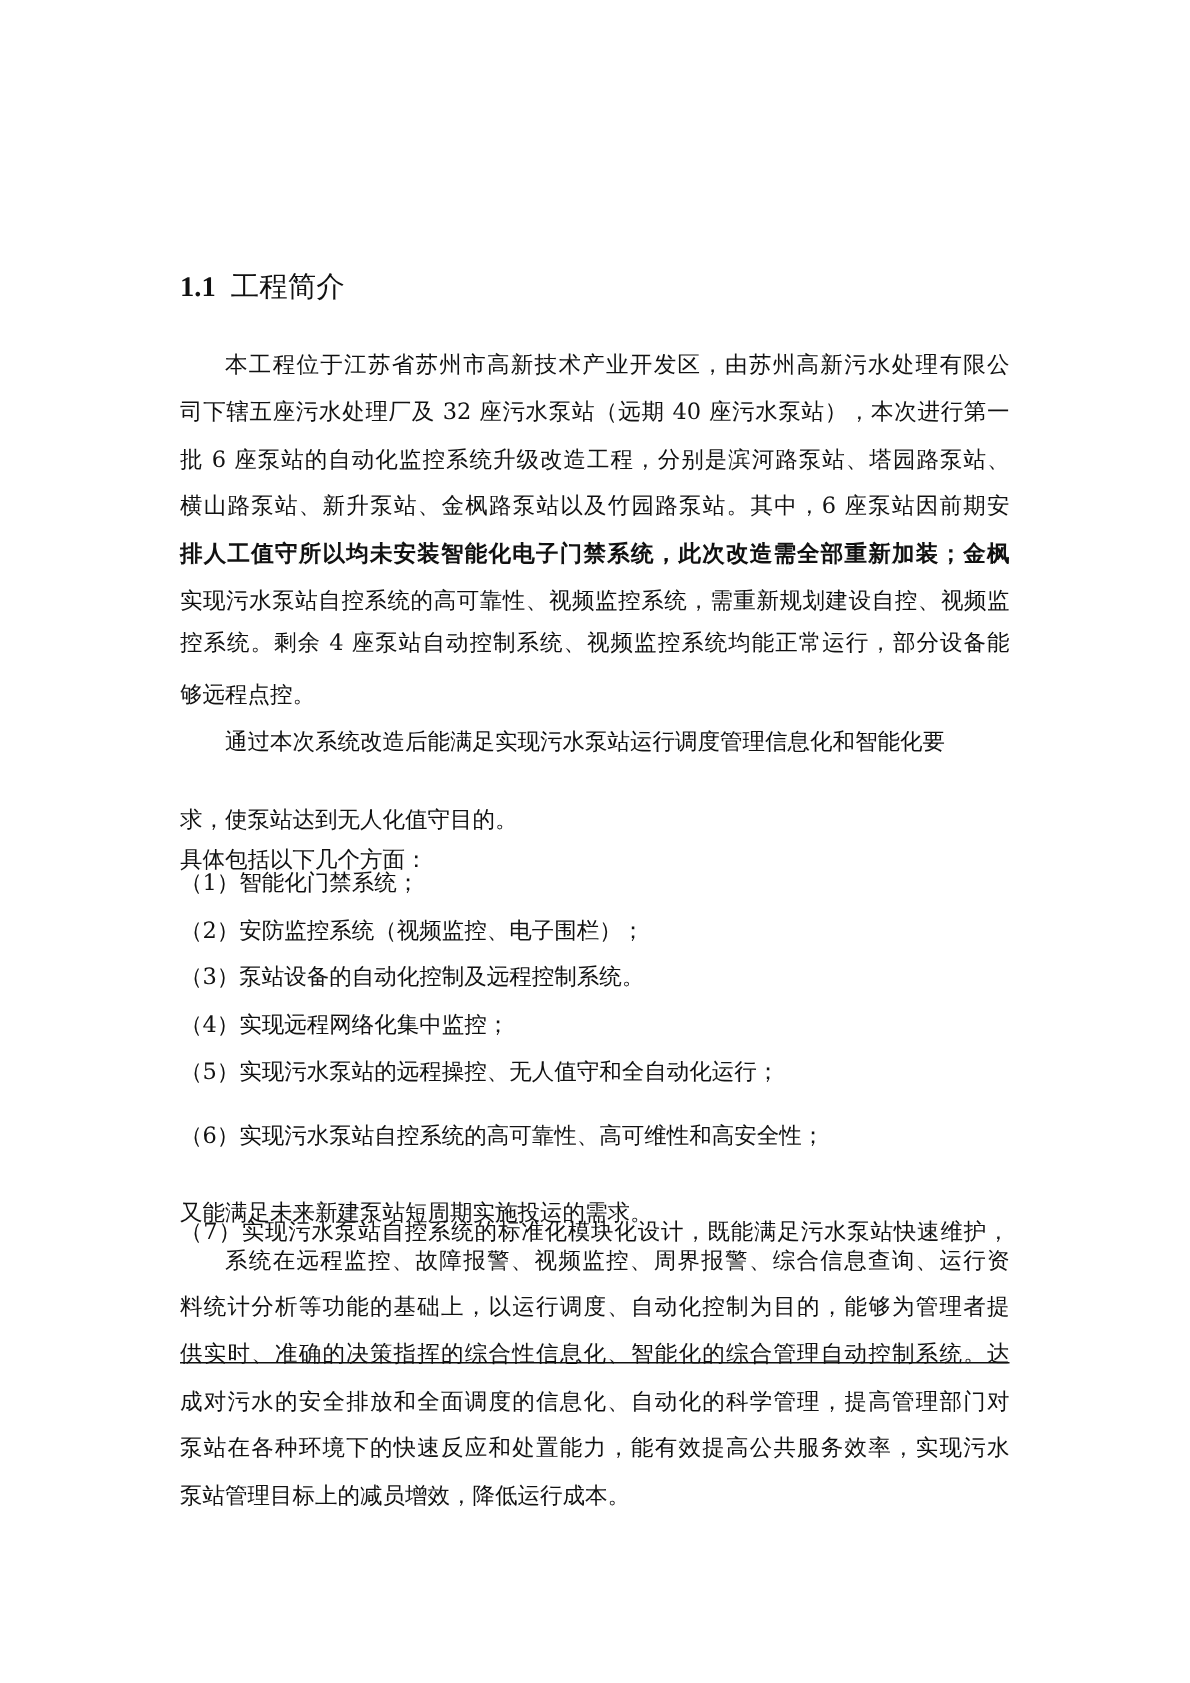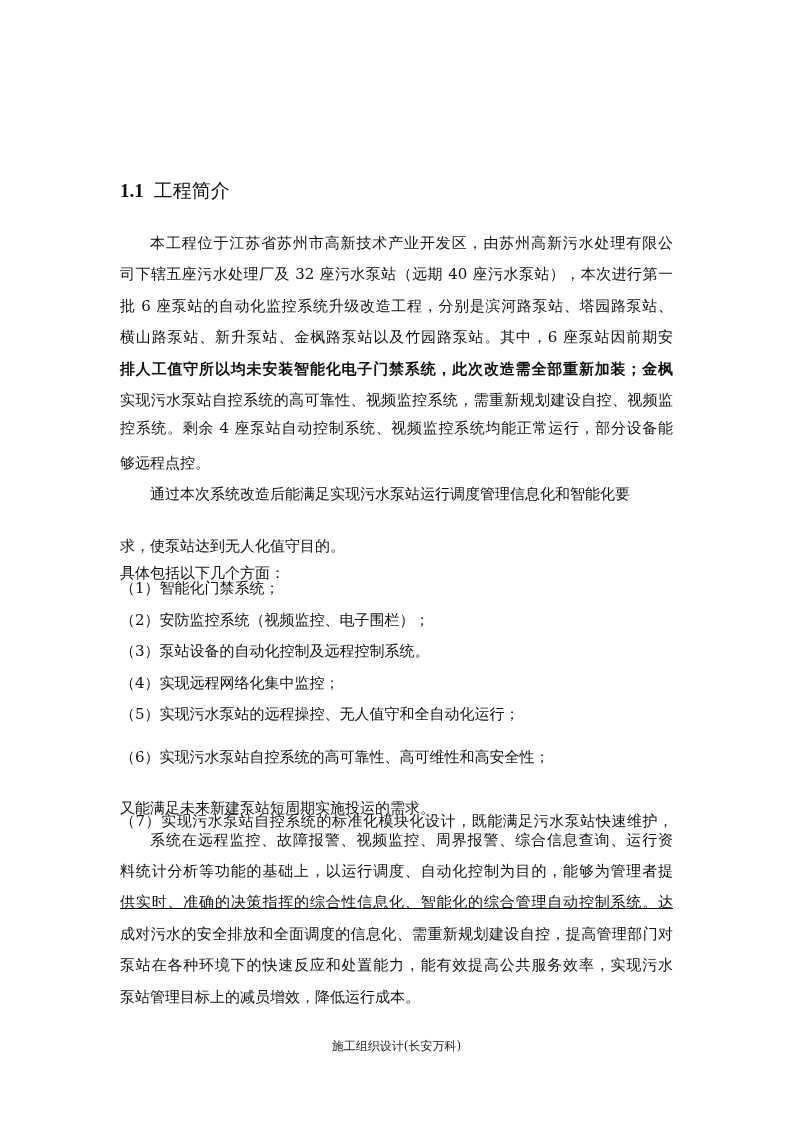--- a/index.html
+++ b/index.html
@@ -38,18 +38,17 @@
       <div class="line" style="top: 376.8px;">（2）安防监控系统（视频监控、电子围栏）；</div>
       <div class="line" style="top: 408.2px;">（3）泵站设备的自动化控制及远程控制系统。</div>
       <div class="line" style="top: 439.6px;">（4）实现远程网络化集中监控；</div>
       <div class="line" style="top: 471px;">（5）实现污水泵站的远程操控、无人值守和全自动化运行；</div>
       <div class="line" style="top: 502.4px; margin-top: 12px;">（6）实现污水泵站自控系统的高可靠性、高可维性和高安全性；</div>
       <div class="line justify" style="top: 533.8px; margin-top: 44px;">（7）实现污水泵站自控系统的标准化模块化设计，既能满足污水泵站快速维护，</div>
       <div class="line" style="top: 565.2px;">又能满足未来新建泵站短周期实施投运的需求。</div>
       <div class="line justify" style="top: 596.6px; left: 30px; width: 523px;">系统在远程监控、故障报警、视频监控、周界报警、综合信息查询、运行资</div>
       <div class="line justify" style="top: 628px;">料统计分析等功能的基础上，以运行调度、自动化控制为目的，能够为管理者提</div>
       <div class="line justify" style="top: 659.4px; text-decoration: underline;">供实时、准确的决策指挥的综合性信息化、智能化的综合管理自动控制系统。达</div>
-      <div class="line justify" style="top: 690.8px;">成对污水的安全排放和全面调度的信息化、需重新规划建设自控，提高管理部门对</div>
+      <div class="line justify" style="top: 690.8px;">成对污水的安全排放和全面调度的信息化、自动化的科学管理，提高管理部门对</div>
       <div class="line justify" style="top: 722.2px;">泵站在各种环境下的快速反应和处置能力，能有效提高公共服务效率，实现污水</div>
       <div class="line" style="top: 753.6px;">泵站管理目标上的减员增效，降低运行成本。</div>
     </div>
-  <div class="footer">施工组织设计(长安万科)</div>
 </div>
 
 </body></html>

